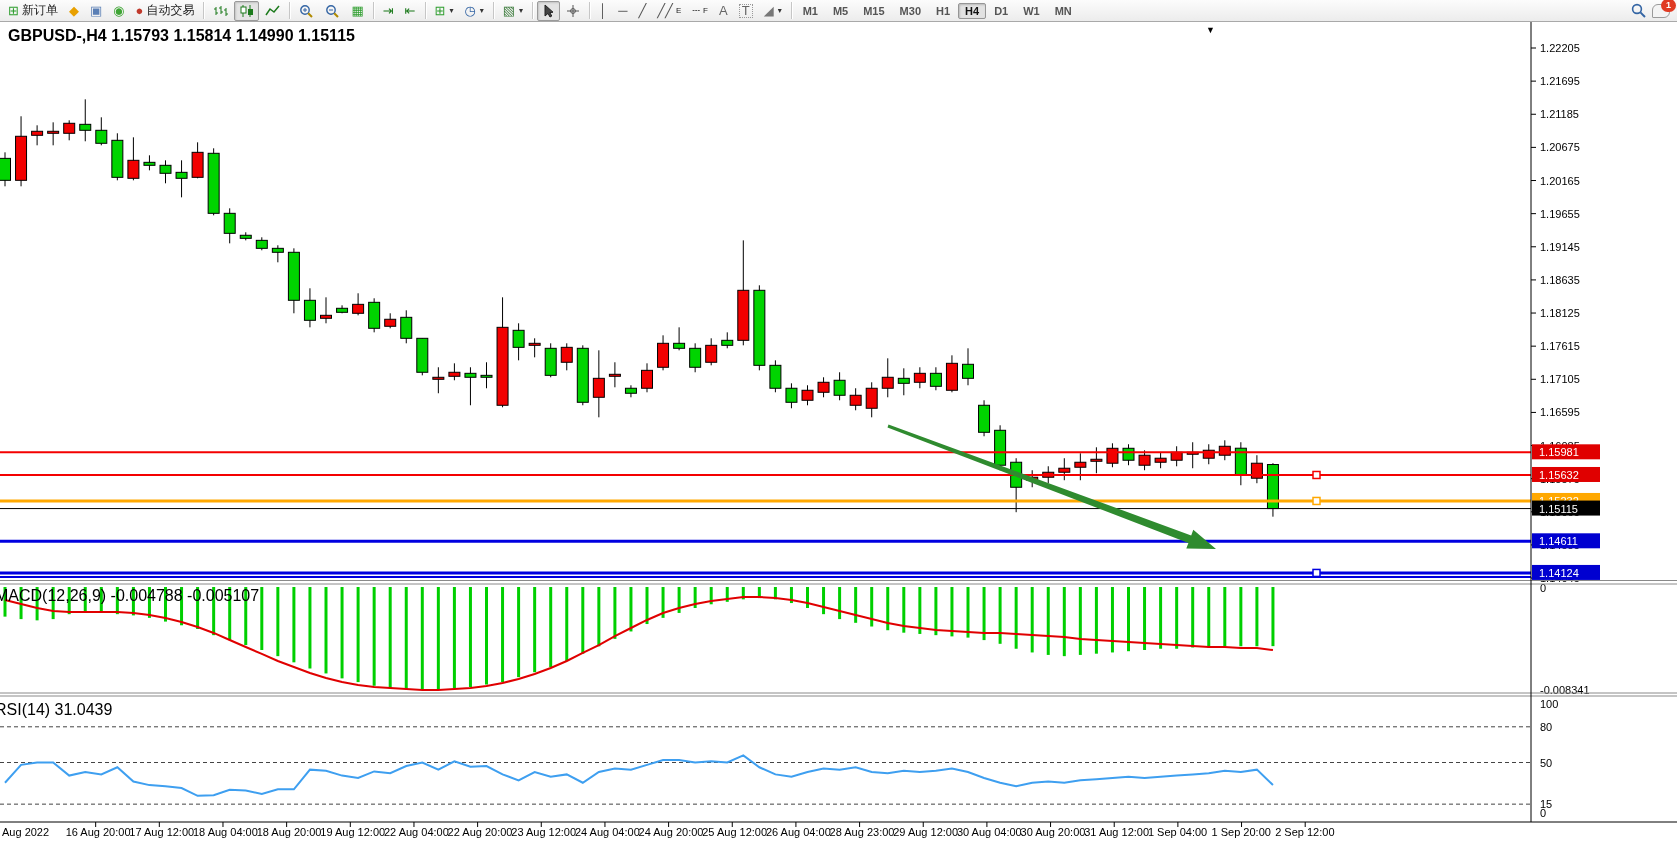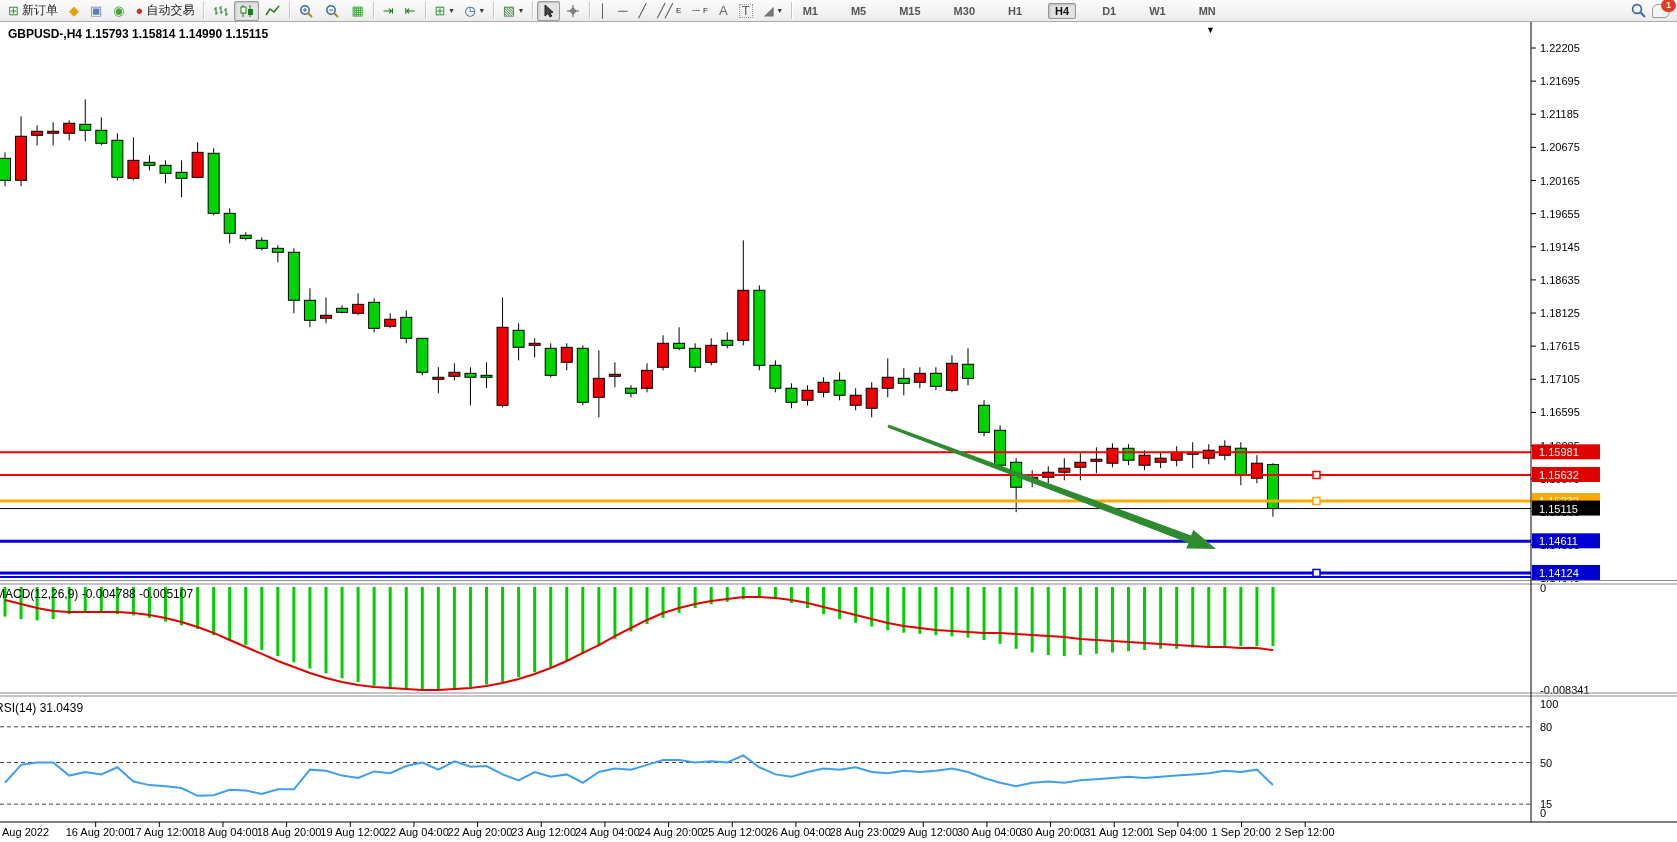--- a/index.html
+++ b/index.html
@@ -17,21 +17,21 @@
   .tf.active{background:#e2e2e2;border-color:#969696;box-shadow:inset 1px 1px 2px rgba(0,0,0,.18);color:#111;}
   .subE{font-size:8px;vertical-align:sub;}
   .right-tools{margin-left:auto;display:flex;align-items:center;gap:6px;padding-right:4px;}
   .chat{position:relative;width:16px;height:12px;border:1px solid #9a9a9a;border-radius:6px 6px 6px 1px;background:#f4f4f4;}
   .badge{position:absolute;right:-7px;top:-6px;min-width:13px;height:13px;border-radius:7px;background:#e03b24;
     color:#fff;font-size:9px;font-weight:bold;text-align:center;line-height:13px;padding:0 1px;}
   .miniico{display:inline-block;vertical-align:middle;}
   .pressed{background:#e4e4e4;border-color:#9a9a9a;box-shadow:inset 1px 1px 2px rgba(0,0,0,.15);}
   
   #chart-svg{position:absolute;left:0;top:0;z-index:1;font-family:"Liberation Sans",sans-serif;}
-  .ovl{position:absolute;z-index:2;font-size:12px;color:#000;white-space:nowrap;}
+  .ovl{position:absolute;z-index:2;font-size:16px;color:#000;white-space:nowrap;}
   .title-ovl{font-weight:bold;}
   .ax{font-size:11px;fill:#000;}
   .badge-txt{font-size:11px;fill:#fff;}
 </style>
 </head>
 <body>
 <div class="root">
 
   <div class="toolbar">
     <div class="tbtn">
@@ -150,21 +150,21 @@
     </div>
     <div class="tbtn">
       <span class="tbi" style="color:#666;border:1px dotted #999;padding:0 2px;line-height:12px">T</span>
     </div>
     <div class="tbtn">
       <span class="tbi" style="color:#777">◢</span>
       <span class="caret">▾</span>
     </div>
     <div class="sep"></div>
 
-    <div id="tf-row" style="display:flex;align-items:flex-start;gap:19px">
+    <div id="tf-row" style="display:flex;align-items:flex-start;gap:1px">
         <span class="tf">M1</span>
         <span class="tf">M5</span>
         <span class="tf">M15</span>
         <span class="tf">M30</span>
         <span class="tf">H1</span>
         <span class="tf active">H4</span>
         <span class="tf">D1</span>
         <span class="tf">W1</span>
         <span class="tf">MN</span>
       </div>

